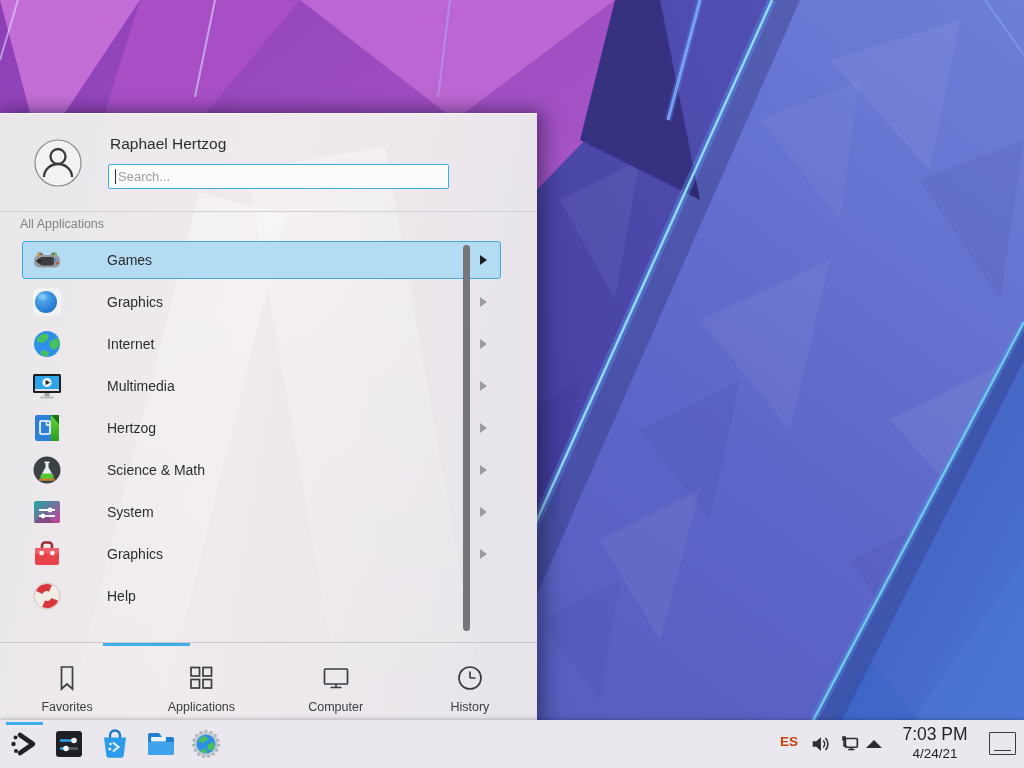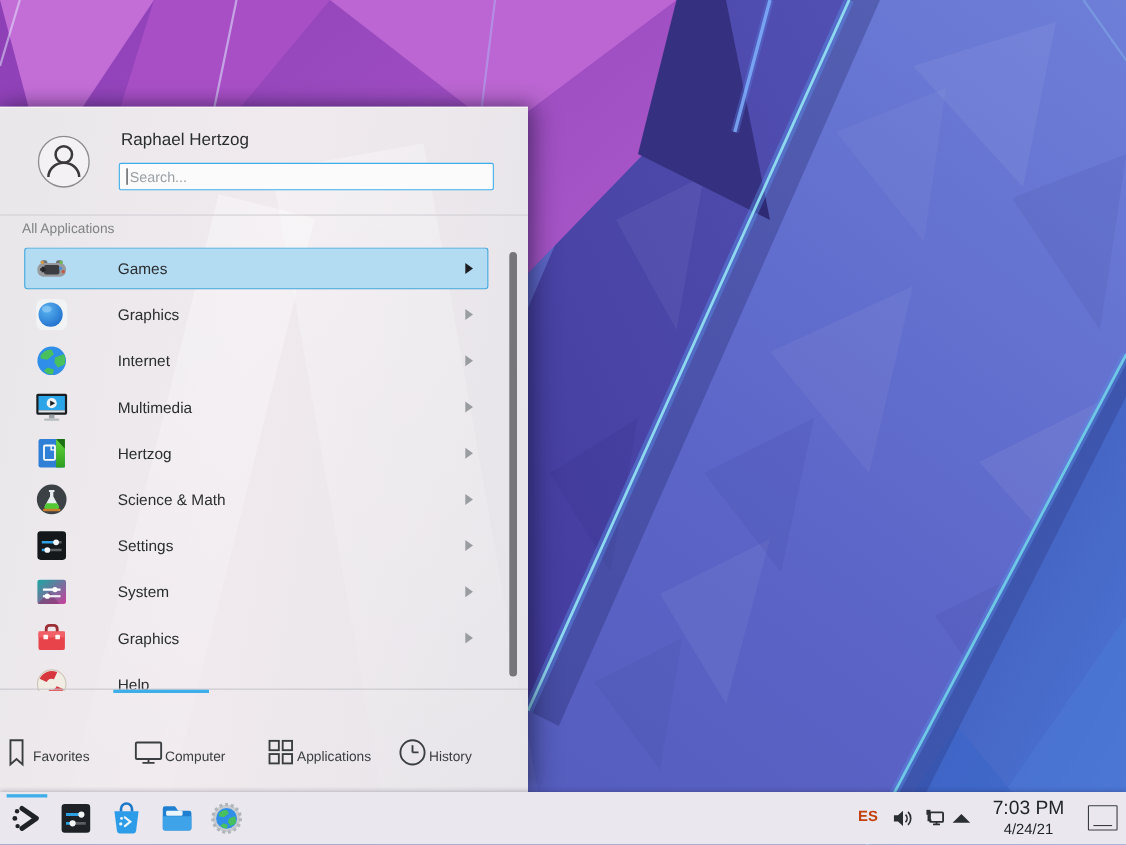--- a/index.html
+++ b/index.html
@@ -4,21 +4,21 @@
 <style>
   * { margin:0; padding:0; box-sizing:border-box; }
   html,body { width:1024px; height:768px; overflow:hidden;
     font-family:"Liberation Sans", sans-serif; background:#4a46a8; }
   .stage { position:relative; width:1024px; height:768px; overflow:hidden; }
 
   
   .wallpaper { position:absolute; inset:0; }
 
   
-  .launcher { position:absolute; left:0; top:97px; width:480px; height:623px;
+  .launcher { position:absolute; left:0; top:113px; width:537px; height:623px;
     background:linear-gradient(100deg,#e9e7ea 0%, #f0eaee 45%, #e6e4e9 100%);
     border-top:1px solid rgba(255,255,255,.65);
     box-shadow:8px 0 20px rgba(15,15,40,.38), 0 -3px 12px rgba(15,15,40,.22);
   }
   .streak { position:absolute; pointer-events:none; }
   .streak.s1 { left:120px; top:80px; width:90px; height:640px;
     background:linear-gradient(rgba(255,255,255,.35),rgba(255,255,255,0));
     transform:rotate(14deg); }
   .streak.s2 { left:300px; top:40px; width:140px; height:620px;
     background:linear-gradient(rgba(255,255,255,.28),rgba(255,255,255,.02));
@@ -46,21 +46,21 @@
   .mi-arrow { position:absolute; right:13px; top:50%; margin-top:-5px; width:0; height:0;
     border-left:7px solid #9a9da0; border-top:5px solid transparent; border-bottom:5px solid transparent; }
   .menu-item.selected .mi-arrow { border-left-color:#1c1e20; }
 
   .scrollbar { position:absolute; left:463px; top:131px; width:7px; height:386px;
     background:#76767a; border-radius:3.5px; cursor:pointer; }
 
   .tabbar { position:absolute; left:0; top:528px; width:100%; height:95px;
     border-top:1px solid #c9c7cc; display:flex; }
   .tab-indicator { position:absolute; left:103px; top:0; width:87px; height:3px; background:#3daee9; }
-  .tab { flex:1 1 0; display:flex; flex-direction:row; align-items:center;
+  .tab { flex:1 1 0; display:flex; flex-direction:column; align-items:center;
     padding-top:20px; cursor:pointer; }
   .tab svg { width:30px; height:30px; display:block; }
   .tab-label { margin-top:7px; font-size:12.5px; color:#3b3e41; }
 
   
   .taskbar { position:absolute; left:0; bottom:0; width:1024px; height:48px;
     background:#eae8ee; box-shadow:0 -1px 4px rgba(20,20,40,.25); }
   .task-icon { position:absolute; top:8px; width:32px; height:32px; cursor:pointer; }
   .task-icon svg { width:32px; height:32px; display:block; }
   .task-indicator { position:absolute; left:6px; top:2px; width:37px; height:3px; background:#3daee9; }
@@ -255,35 +255,20 @@
             <circle cx="16" cy="16" r="13.5" fill="#3b4145"></circle>
             <path d="M13.5 7.5 h5 v1.8 h-1 v4 l4.5 8.2 a2 2 0 0 1 -1.8 3 h-8.4 a2 2 0 0 1 -1.8 -3 l4.5 -8.2 v-4 h-1z" fill="#e8eef0"></path>
             <path d="M11.2 19.5 l-1.7 3 a1.6 1.6 0 0 0 1.4 2.4 h10.2 a1.6 1.6 0 0 0 1.4 -2.4 l-1.7 -3z" fill="#52c832"></path>
             <rect x="8" y="24.5" width="16" height="2.2" rx="1" fill="#c9802e"></rect>
           </svg>
         </span>
         <span class="mi-label">Science &amp; Math</span>
         <span class="mi-arrow"></span>
       </div>
 
-      <div class="menu-item">
-        <span class="mi-icon">
-          <svg viewBox="0 0 32 32">
-            <rect x="3" y="3" width="26" height="26" rx="3" fill="#15181b"></rect>
-            <line x1="7" y1="13" x2="20" y2="13" stroke="#2d9fe3" stroke-width="2.4"></line>
-            <line x1="20" y1="13" x2="25" y2="13" stroke="#5a5e62" stroke-width="2.4"></line>
-            <circle cx="20" cy="13" r="2.6" fill="#f2f4f5"></circle>
-            <line x1="7" y1="20" x2="12" y2="20" stroke="#2d9fe3" stroke-width="2.4"></line>
-            <line x1="12" y1="20" x2="25" y2="20" stroke="#5a5e62" stroke-width="2.4"></line>
-            <circle cx="12" cy="20" r="2.6" fill="#f2f4f5"></circle>
-          </svg>
-        </span>
-        <span class="mi-label">Settings</span>
-        <span class="mi-arrow"></span>
-      </div>
 
       <div class="menu-item">
         <span class="mi-icon">
           <svg viewBox="0 0 32 32">
             <defs>
                 <linearGradient id="gsys" x1="0" y1="0" x2="1" y2="1">
               <stop offset="0" stop-color="#1ba8a2"></stop>
                   <stop offset="1" stop-color="#c93e9a"></stop>
                 </linearGradient>
               </defs>
@@ -333,37 +318,37 @@
       <div class="tab">
         <svg viewBox="0 0 30 30">
           <path d="M9.5 4 h11 v22 l-5.5 -5 -5.5 5z" fill="none" stroke="#3b3e40" stroke-width="1.7"></path>
         </svg>
         <span class="tab-label">Favorites</span>
       </div>
 
       <div class="tab">
         <svg viewBox="0 0 30 30">
           <g fill="none" stroke="#3b3e40" stroke-width="1.7">
-            <rect x="3.5" y="6" width="23" height="15" rx="1"></rect>
-            <path d="M15 21 v3.5 M9.5 24.5 h11"></path>
-          </g>
-        </svg>
-        <span class="tab-label">Computer</span>
-      </div>
-
-      <div class="tab">
-        <svg viewBox="0 0 30 30">
-          <g fill="none" stroke="#3b3e40" stroke-width="1.7">
             <rect x="5" y="4.5" width="8.5" height="8.5"></rect>
               <rect x="17" y="4.5" width="8.5" height="8.5"></rect>
             <rect x="5" y="16.5" width="8.5" height="8.5"></rect>
               <rect x="17" y="16.5" width="8.5" height="8.5"></rect>
           </g>
         </svg>
         <span class="tab-label">Applications</span>
+      </div>
+
+      <div class="tab">
+        <svg viewBox="0 0 30 30">
+          <g fill="none" stroke="#3b3e40" stroke-width="1.7">
+            <rect x="3.5" y="6" width="23" height="15" rx="1"></rect>
+            <path d="M15 21 v3.5 M9.5 24.5 h11"></path>
+          </g>
+        </svg>
+        <span class="tab-label">Computer</span>
       </div>
 
       <div class="tab">
         <svg viewBox="0 0 30 30">
           <g fill="none" stroke="#3b3e40" stroke-width="1.7">
             <circle cx="15" cy="15" r="11"></circle>
             <path d="M15 15 V8.5 M15 15 H20.5"></path>
           </g>
         </svg>
         <span class="tab-label">History</span>

